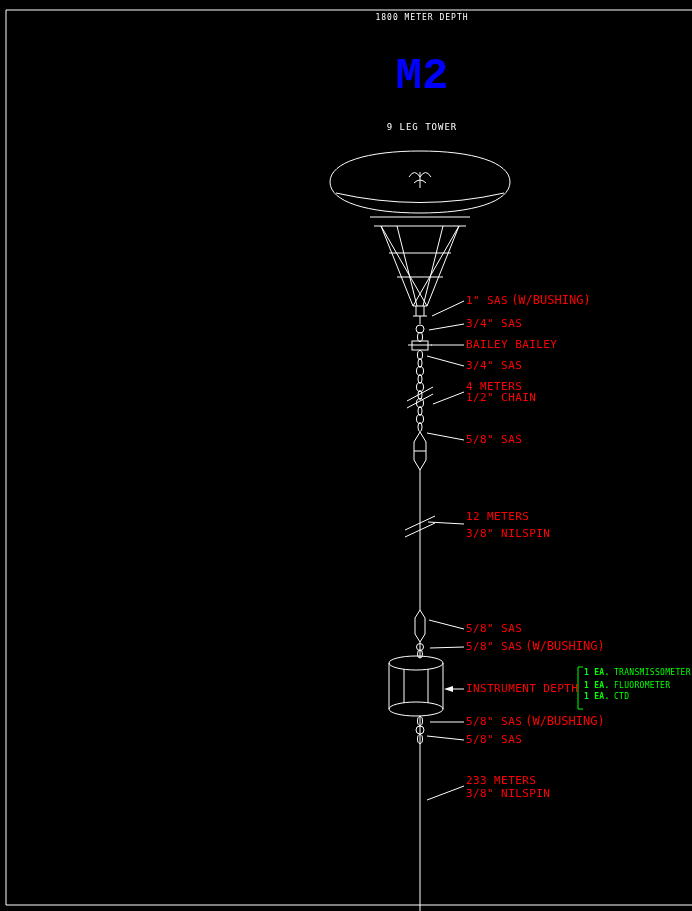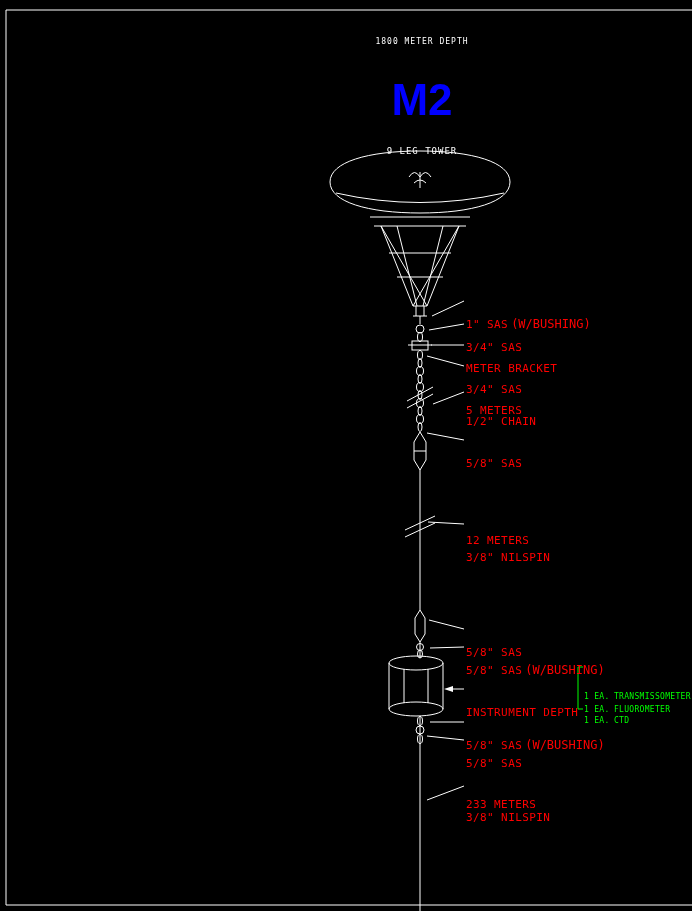--- a/index.html
+++ b/index.html
@@ -7,29 +7,29 @@
   }
   html,body{margin:0;padding:0;background:var(--bg);}
   .canvas{
     position:relative;width:692px;height:911px;background:var(--bg);
     overflow:hidden;font-family:"DejaVu Sans Mono",monospace;
   }
   svg{position:absolute;left:0;top:0;}
   .sw{stroke:var(--line);fill:none;stroke-width:1;}
   .fw{fill:var(--line);stroke:none;}
   .sg{stroke:var(--instr);fill:none;stroke-width:1;}
-  .t{position:absolute;white-space:nowrap;margin-top:24px;}
+  .t{position:absolute;white-space:nowrap;}
   .note{left:322px;width:200px;text-align:center;color:var(--line);font-size:8px;letter-spacing:1px;}
   .tower-note{font-size:9px;}
   .title{left:322px;width:200px;text-align:center;color:var(--title);
-         font-family:Liberation Sans, sans-serif;font-weight:bold;font-size:44px;line-height:1;}
+         font-family:Liberation Mono, monospace;font-weight:bold;font-size:44px;line-height:1;}
   .lbl{left:466px;color:var(--label);font-size:11px;letter-spacing:.4px;line-height:11px;}
   .sfx{font-size:12px;margin-left:3px;letter-spacing:0;}
   .ins{left:584px;color:var(--instr);font-size:8px;letter-spacing:.3px;line-height:8px;}
-  .qty{display:inline-block;width:30px;}
+  .qty{display:inline-block;width:30px;font-weight:bold;}
 </style>
 </head>
 <body>
 
 <div class="canvas">
 
   <svg width="692" height="911" viewBox="0 0 692 911">
     <g class="sw">
       <path d="M6 10 H692 M6 10 V905 M6 905 H692"></path>
     </g>
@@ -128,23 +128,23 @@
       <path d="M583 667 H578 V709 H583"></path>
     </g>
   </svg>
 
   <div class="t note" style="top:13px">1800 METER DEPTH</div>
   <div class="t title" style="top:54px">M2</div>
   <div class="t note tower-note" style="top:122px">9 LEG TOWER</div>
 
   <div class="t lbl" style="top:295px"><span>1" SAS</span><span class="sfx">(W/BUSHING)</span></div>
   <div class="t lbl" style="top:318px"><span>3/4" SAS</span></div>
-  <div class="t lbl" style="top:339px"><span>METER BRACKET</span></div>
+  <div class="t lbl" style="top:339px"><span>BAILEY BAILEY</span></div>
   <div class="t lbl" style="top:360px"><span>3/4" SAS</span></div>
-  <div class="t lbl" style="top:381px"><span>5 METERS</span></div>
+  <div class="t lbl" style="top:381px"><span>4 METERS</span></div>
   <div class="t lbl" style="top:392px"><span>1/2" CHAIN</span></div>
   <div class="t lbl" style="top:434px"><span>5/8" SAS</span></div>
   <div class="t lbl" style="top:511px"><span>12 METERS</span></div>
   <div class="t lbl" style="top:528px"><span>3/8" NILSPIN</span></div>
   <div class="t lbl" style="top:623px"><span>5/8" SAS</span></div>
   <div class="t lbl" style="top:641px"><span>5/8" SAS</span><span class="sfx">(W/BUSHING)</span></div>
   <div class="t lbl" style="top:683px"><span>INSTRUMENT DEPTH</span></div>
   <div class="t lbl" style="top:716px"><span>5/8" SAS</span><span class="sfx">(W/BUSHING)</span></div>
   <div class="t lbl" style="top:734px"><span>5/8" SAS</span></div>
   <div class="t lbl" style="top:775px"><span>233 METERS</span></div>

